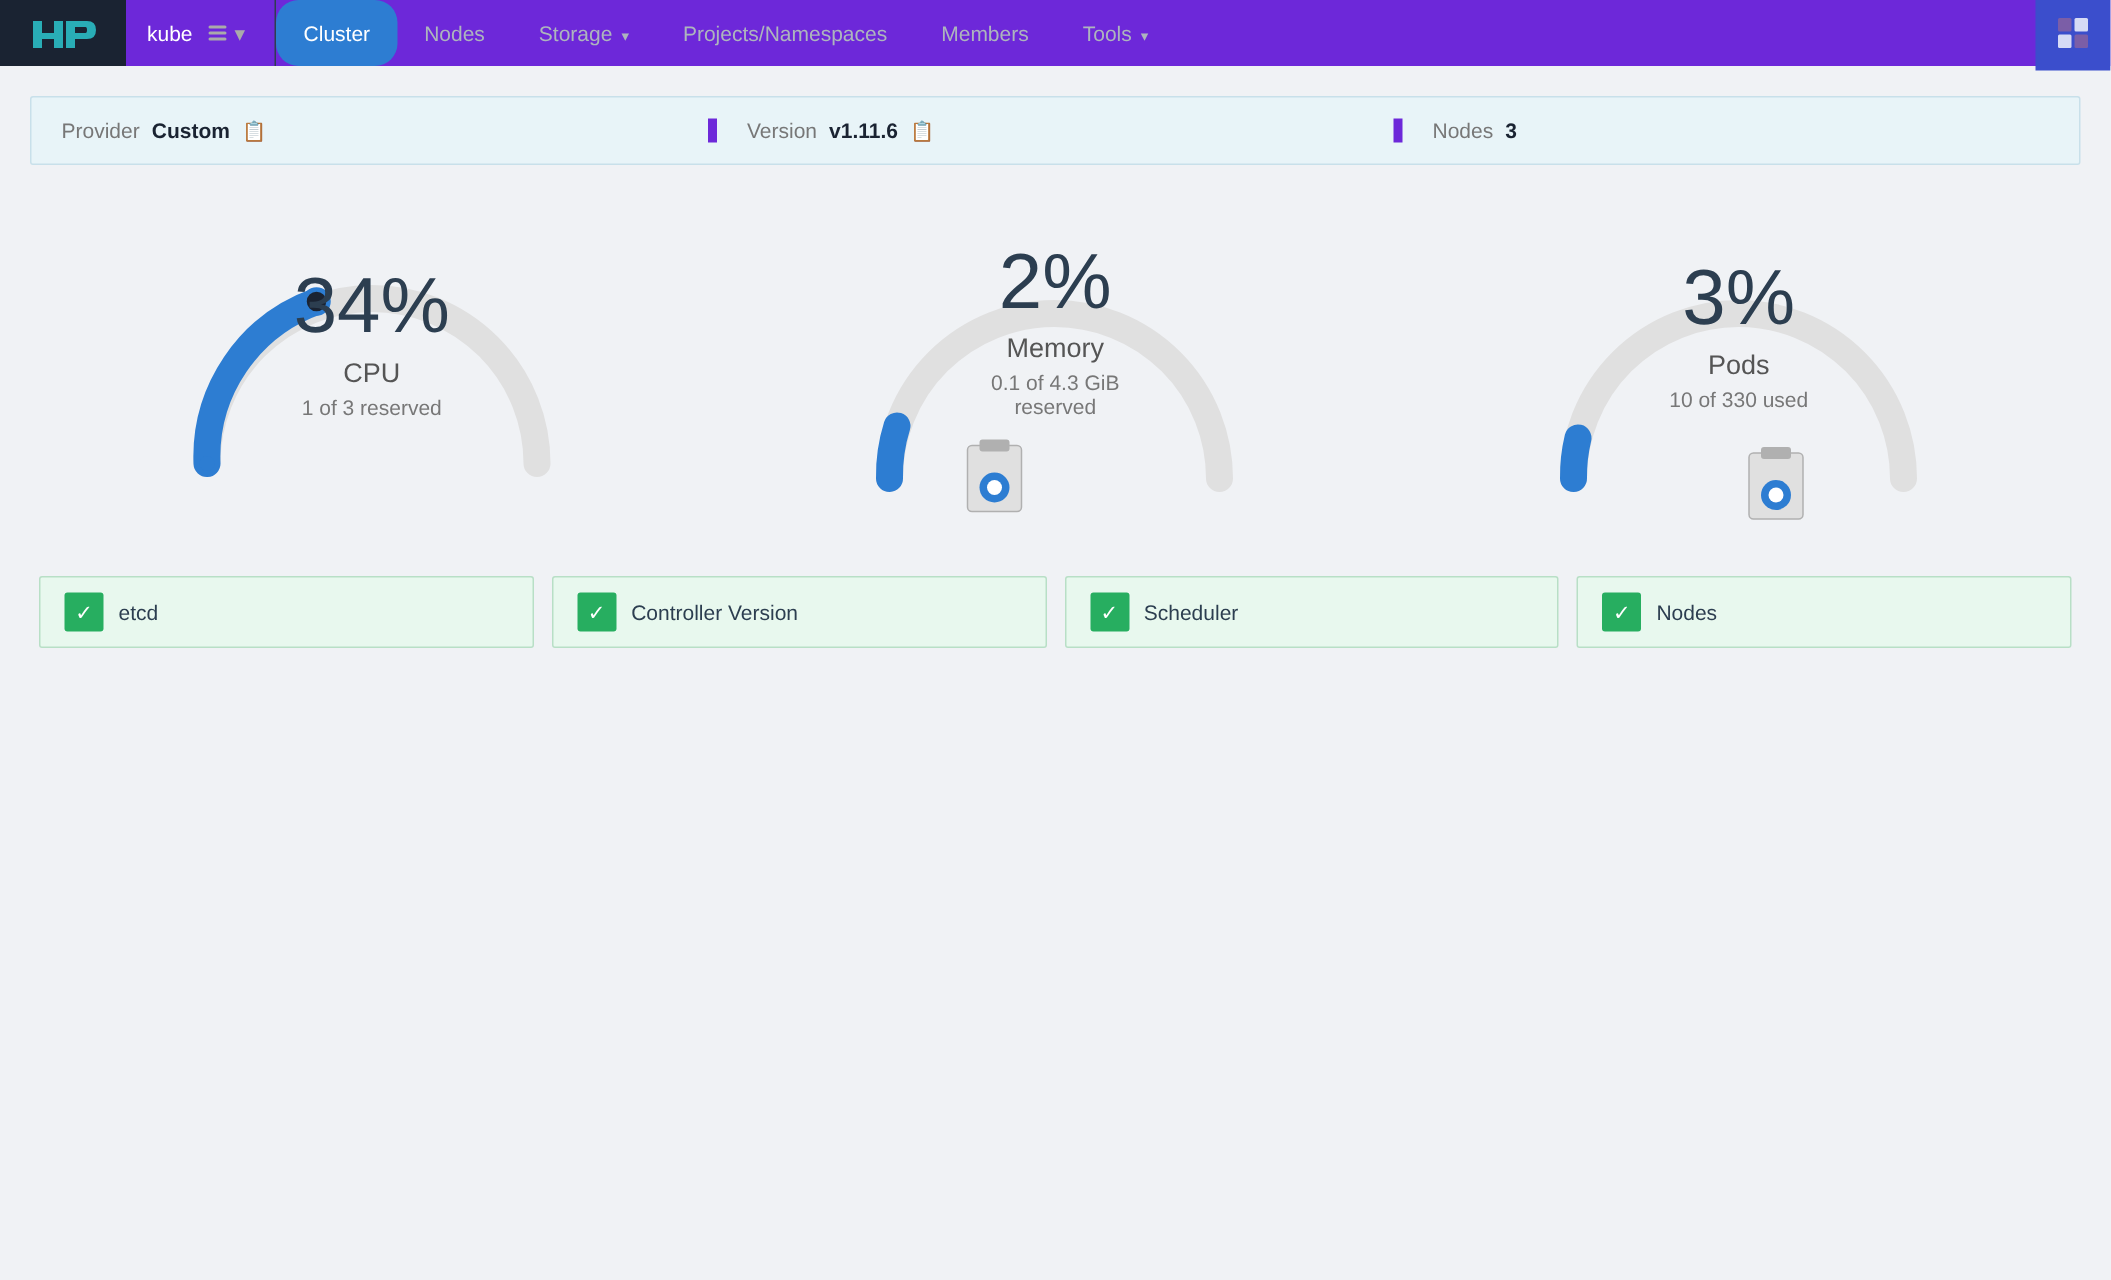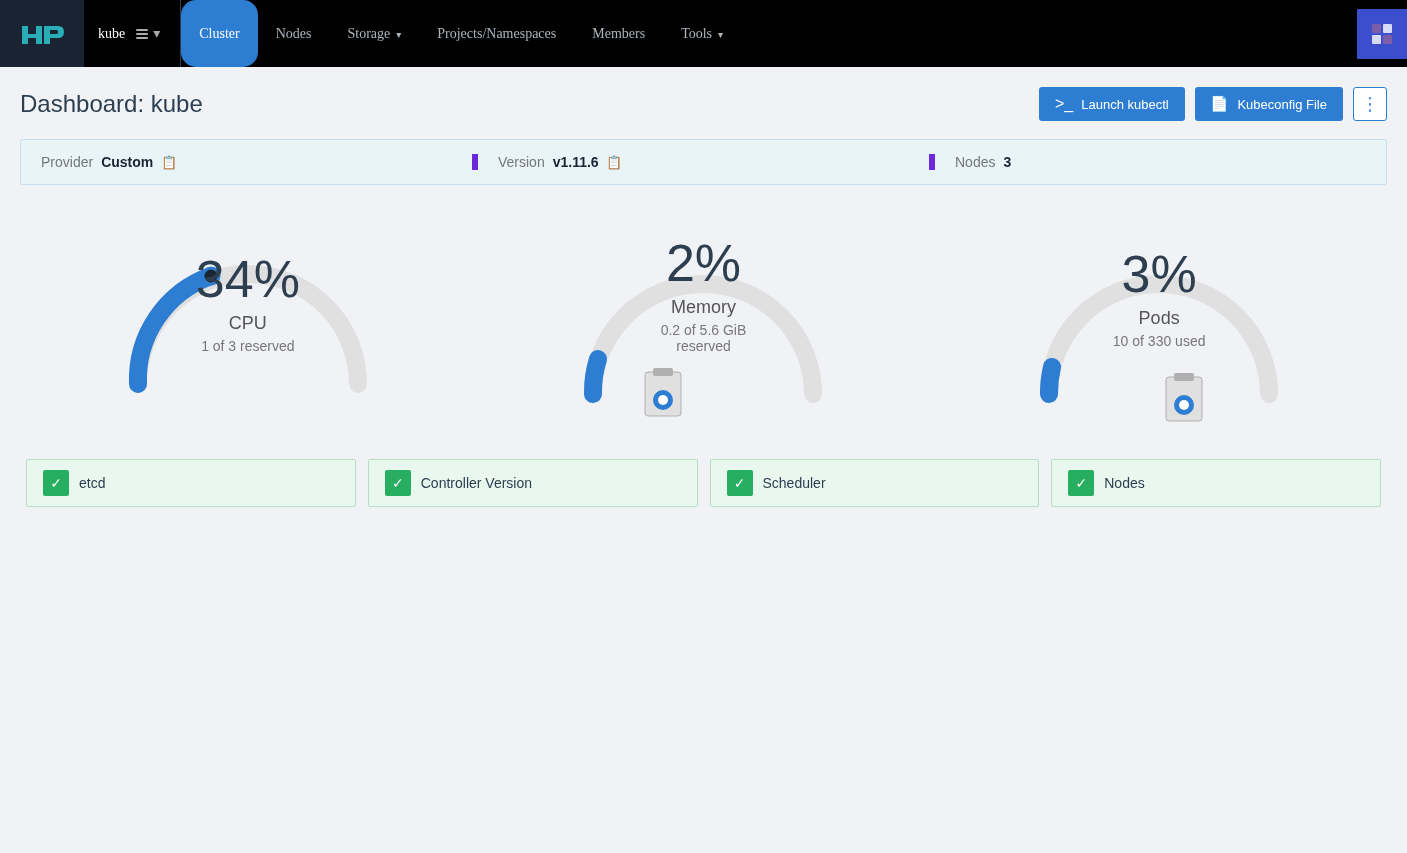--- a/index.html
+++ b/index.html
@@ -1,25 +1,24 @@
 <!DOCTYPE html>
 <html><head>
   <meta charset="utf-8">
   <style>
     * { box-sizing: border-box; margin: 0; padding: 0; }
     body { font-family: 'Segoe UI', Arial, sans-serif; background: #f0f2f5; color: #333; }
 
     
     .navbar {
-      background: #000000;
-      display: flex;
-      align-items: center;
-      height: 67px;
+      background: #6d28d9;
+      display: flex;
+      align-items: center;
+      height: 44px;
       padding: 0 0 0 0;
-      font-family: Liberation Serif, serif;
     }
     .navbar-brand {
       background: #1a2332;
       padding: 0 14px;
       display: flex;
       align-items: center;
       height: 100%;
     }
     .hippo-logo {
       width: 56px;
@@ -291,36 +290,20 @@
         <rect x="13" y="2" width="9" height="9" rx="1" fill="#fff" opacity="0.8"></rect>
         <rect x="2" y="13" width="9" height="9" rx="1" fill="#fff" opacity="0.8"></rect>
         <rect x="13" y="13" width="9" height="9" rx="1" fill="#7b5ea7"></rect>
       </svg>
     </div>
   </div>
 </nav>
 
 <div class="main">
 
-  <div class="page-header">
-    <h1 class="page-title">Dashboard: kube</h1>
-    <div class="header-actions">
-      <button class="btn-primary">
-        <span style="font-size:16px;">&gt;_</span>
-        <span>Launch kubectl</span>
-      </button>
-      <button class="btn-secondary">
-        <span style="font-size:15px;">📄</span>
-        <span>Kubeconfig File</span>
-      </button>
-      <button class="btn-more">
-        <span>⋮</span>
-      </button>
-    </div>
-  </div>
 
   <div class="info-bar">
     <div class="info-item">
       <span class="info-label">Provider</span>
       <span class="info-value">Custom</span>
       <span class="copy-icon">📋</span>
     </div>
     <div class="info-item">
       <span class="info-label">Version</span>
       <span class="info-value">v1.11.6</span>
@@ -366,21 +349,21 @@
 
             <rect x="-18" y="-22" width="36" height="44" rx="3" fill="#e0e0e0" stroke="#b0b0b0" stroke-width="1"></rect>
             <rect x="-10" y="-26" width="20" height="8" rx="2" fill="#b0b0b0"></rect>
             <circle cx="0" cy="6" r="10" fill="#2d7dd2"></circle>
             <circle cx="0" cy="6" r="5" fill="#fff"></circle>
           </g>
         </svg>
         <div class="gauge-center" style="transform:translate(-50%, -70%);">
           <div class="gauge-percent">2%</div>
           <div class="gauge-label">Memory</div>
-          <div class="gauge-sub">0.2 of 5.6 GiB reserved</div>
+          <div class="gauge-sub">0.1 of 4.3 GiB reserved</div>
         </div>
       </div>
     </div>
 
     <div class="gauge-container">
       <div class="gauge-svg-wrap">
         <svg width="280" height="220" viewBox="0 0 280 220">
 
           <path d="M 30 175 A 110 110 0 1 1 250 175" fill="none" stroke="#e0e0e0" stroke-width="18" stroke-linecap="round"></path>
 

